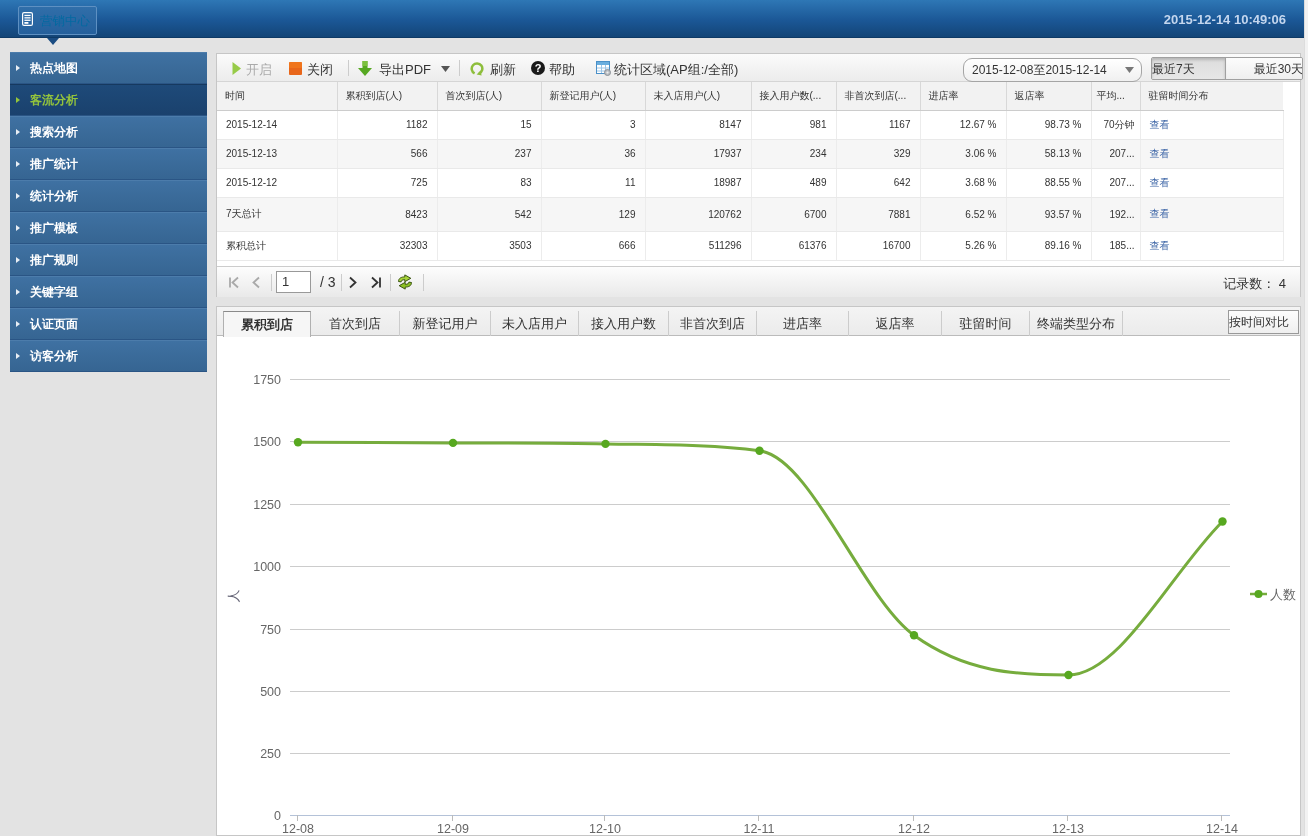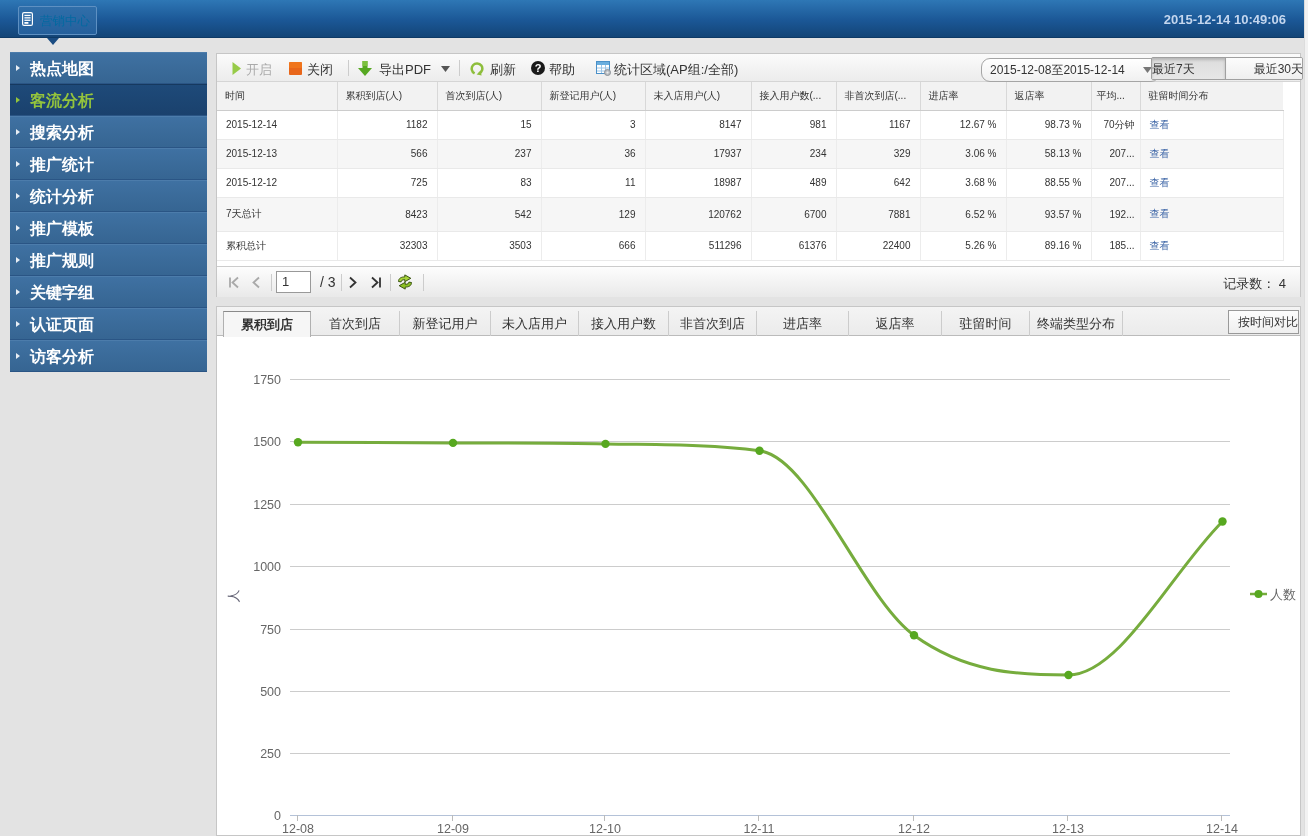--- a/index.html
+++ b/index.html
@@ -3,21 +3,21 @@
 *{margin:0;padding:0;box-sizing:border-box}
 body{width:1308px;height:836px;position:relative;font-family:"Liberation Sans",sans-serif;background:#e3e3e3;overflow:hidden;font-size:13px;color:#333}
 .abs{position:absolute}
 
 #hdr{position:absolute;left:0;top:0;width:1305px;height:38px;background:linear-gradient(#2e77b5,#1b5796 55%,#134577);border-bottom:1px solid #0e3a66}
 #hbox{position:absolute;left:18px;top:6px;width:79px;height:29px;border:1px solid #5e90c2;background:linear-gradient(#306ea9,#25609c);border-radius:2px}
 #htitle{position:absolute;left:40px;top:13px;color:#0369a1;font-weight:normal;font-size:12.5px}
 #hdate{position:absolute;right:22px;top:12px;color:#c3d6ee;font-weight:bold;font-size:13px}
 #tri{position:absolute;left:47px;top:38px;width:0;height:0;border-left:6px solid transparent;border-right:6px solid transparent;border-top:7px solid #1a4c82}
 
-.mi{position:absolute;left:10px;width:197px;height:32px;background:linear-gradient(#3f71a2,#366592);border-top:1px solid #4c7cab;border-bottom:1px solid #2a5585;color:#fff;font-weight:bold;font-size:16px;line-height:31px;padding-left:20px}
+.mi{position:absolute;left:10px;width:197px;height:32px;background:linear-gradient(#3f71a2,#366592);border-top:1px solid #4c7cab;border-bottom:1px solid #2a5585;color:#fff;font-weight:bold;font-size:12px;line-height:31px;padding-left:20px}
 .mi .ar{position:absolute;left:6px;top:12px;width:0;height:0;border-top:3.5px solid transparent;border-bottom:3.5px solid transparent;border-left:4.5px solid #e8eef5}
 .mi.act{background:linear-gradient(#1e4a79,#1a416d);color:#94c43c;border-top:1px solid #16395f;border-bottom:1px solid #2a5585}
 .mi.act .ar{border-left-color:#94c43c}
 
 #panel1{position:absolute;left:216px;top:53px;width:1085px;height:244px;background:#fff;border:1px solid #c6c6c6}
 #toolbar{position:absolute;left:0;top:0;width:1083px;height:28px;background:linear-gradient(#fbfbfb,#ececec);border-bottom:1px solid #d5d5d5}
 .tbt{position:absolute;top:7px;font-size:13px;color:#333}
 .sep{position:absolute;top:6px;width:1px;height:16px;background:#ccc}
 
 table{border-collapse:collapse;table-layout:fixed;position:absolute;left:0;top:28px;width:1066px;font-size:10px}
@@ -28,21 +28,21 @@
 td.c{text-align:left}
 a.vw{color:#4068a8;text-decoration:none}
 
 #pager{position:absolute;left:0;top:212px;width:1083px;height:31px;background:linear-gradient(#fdfdfd,#e9e9e9);border-top:1px solid #ccc}
 #pgin{position:absolute;left:59px;top:4px;width:35px;height:22px;border:1px solid #999;background:#fff;font-size:13px;padding-left:5px;line-height:20px}
 
 #panel2{position:absolute;left:216px;top:306px;width:1085px;height:530px;background:#fff;border:1px solid #c6c6c6}
 #tabbar{position:absolute;left:0;top:0;width:1083px;height:29px;background:linear-gradient(#f4f4f4,#ebebeb);border-bottom:1px solid #bbb}
 .tab{position:absolute;top:4px;height:25px;line-height:25px;text-align:center;color:#333;font-size:13px;border-right:1px solid #ccc}
 .tab.act{background:#f6f6f6;border:1px solid #b0b0b0;border-top:1px solid #8a8a8a;border-bottom:none;font-weight:bold;height:26px}
-#cmpbtn{position:absolute;right:1px;top:3px;width:71px;height:24px;line-height:22px;text-align:right;border:1px solid #999;background:linear-gradient(#fdfdfd,#efefef);font-size:12px}
+#cmpbtn{position:absolute;right:1px;top:3px;width:71px;height:24px;line-height:22px;text-align:left;border:1px solid #999;background:linear-gradient(#fdfdfd,#efefef);font-size:12px}
 </style></head><body>
 <div id="hdr"></div>
 <div class="abs" style="left:1304px;top:0;width:4px;height:836px;background:#f2f2f2;border-left:1px solid #ddd"></div>
 <div id="hbox"></div>
 <svg class="abs" style="left:22px;top:12px" width="11" height="14">
     <rect x="0.6" y="0.6" width="9.8" height="12.8" rx="1.5" fill="none" stroke="#fff" stroke-width="1.2"></rect>
     <rect x="2.4" y="2.8" width="6.2" height="1.3" fill="#fff"></rect>
     <rect x="2.4" y="5.2" width="6.2" height="1.3" fill="#fff"></rect>
     <rect x="2.4" y="7.6" width="6.2" height="1.3" fill="#fff"></rect>
     <rect x="2.4" y="10" width="4" height="1.8" fill="#fff"></rect>
@@ -95,21 +95,21 @@
         <rect x="0.5" y="0.5" width="13" height="12" fill="#fff" stroke="#4a90c8"></rect>
         <rect x="1" y="1" width="12" height="3" fill="#6aaede"></rect>
         <rect x="1" y="6.5" width="12" height="1" fill="#9cc6e8"></rect>
         <rect x="1" y="9.5" width="12" height="1" fill="#9cc6e8"></rect>
         <rect x="5" y="4" width="1" height="8" fill="#9cc6e8"></rect>
         <rect x="9" y="4" width="1" height="8" fill="#9cc6e8"></rect>
         <circle cx="11.5" cy="11.5" r="3" fill="#b9bdc2" stroke="#8a9097"></circle>
         <circle cx="11.5" cy="11.5" r="1.1" fill="#eee"></circle>
       </svg>
 <div class="tbt" style="left:397px">统计区域(AP组:/全部)</div>
-<div class="abs" style="left:764px;top:4px;width:179px;height:24px;border:1px solid #a5a5a5;background:linear-gradient(#fff,#f0f0f0);border-radius:9px">
+<div class="abs" style="left:746px;top:4px;width:179px;height:24px;border:1px solid #a5a5a5;background:linear-gradient(#fff,#f0f0f0);border-radius:9px">
 <div class="abs" style="left:8px;top:3px;font-size:12px">2015-12-08至2015-12-14</div>
 <svg class="abs" style="right:7px;top:8px" width="9" height="6">
           <polygon points="0,0 9,0 4.5,6" fill="#777"></polygon>
         </svg>
 </div>
 <div class="abs" style="left:934px;top:3px;width:152px;height:23px;border:1px solid #a0a0a0;border-radius:2px;overflow:hidden">
 <div class="abs" style="left:0;top:0;width:74px;height:23px;background:linear-gradient(#dcdcdc,#e8e8e8);border-right:1px solid #a0a0a0;box-shadow:inset 0 2px 3px rgba(0,0,0,0.18);text-align:left;line-height:22px;font-size:12px">最近7天</div>
 <div class="abs" style="left:75px;top:0;width:76px;height:23px;background:linear-gradient(#fcfcfc,#eee);text-align:right;line-height:22px;font-size:12px">最近30天</div>
 </div>
 </div>
@@ -193,21 +193,21 @@
           <td style="padding:11px 5px">192...</td>
           <td class="c"><a class="vw">查看</a></td>
         </tr>
 <tr>
           <td class="l">累积总计</td>
           <td>32303</td>
           <td>3503</td>
           <td>666</td>
           <td>511296</td>
           <td>61376</td>
-          <td>22400</td>
+          <td>16700</td>
           <td>5.26 %</td>
           <td>89.16 %</td>
           <td style="padding:0 5px">185...</td>
           <td class="c"><a class="vw">查看</a></td>
         </tr>
 </tbody>
     </table>
 <div id="pager">
 <svg class="abs" style="left:10px;top:9px" width="13" height="13">
         <path d="M3 1.5 V11.5 M11 1.5 L5.5 6.5 L11 11.5" fill="none" stroke="#a9a9a9" stroke-width="1.8"></path>

